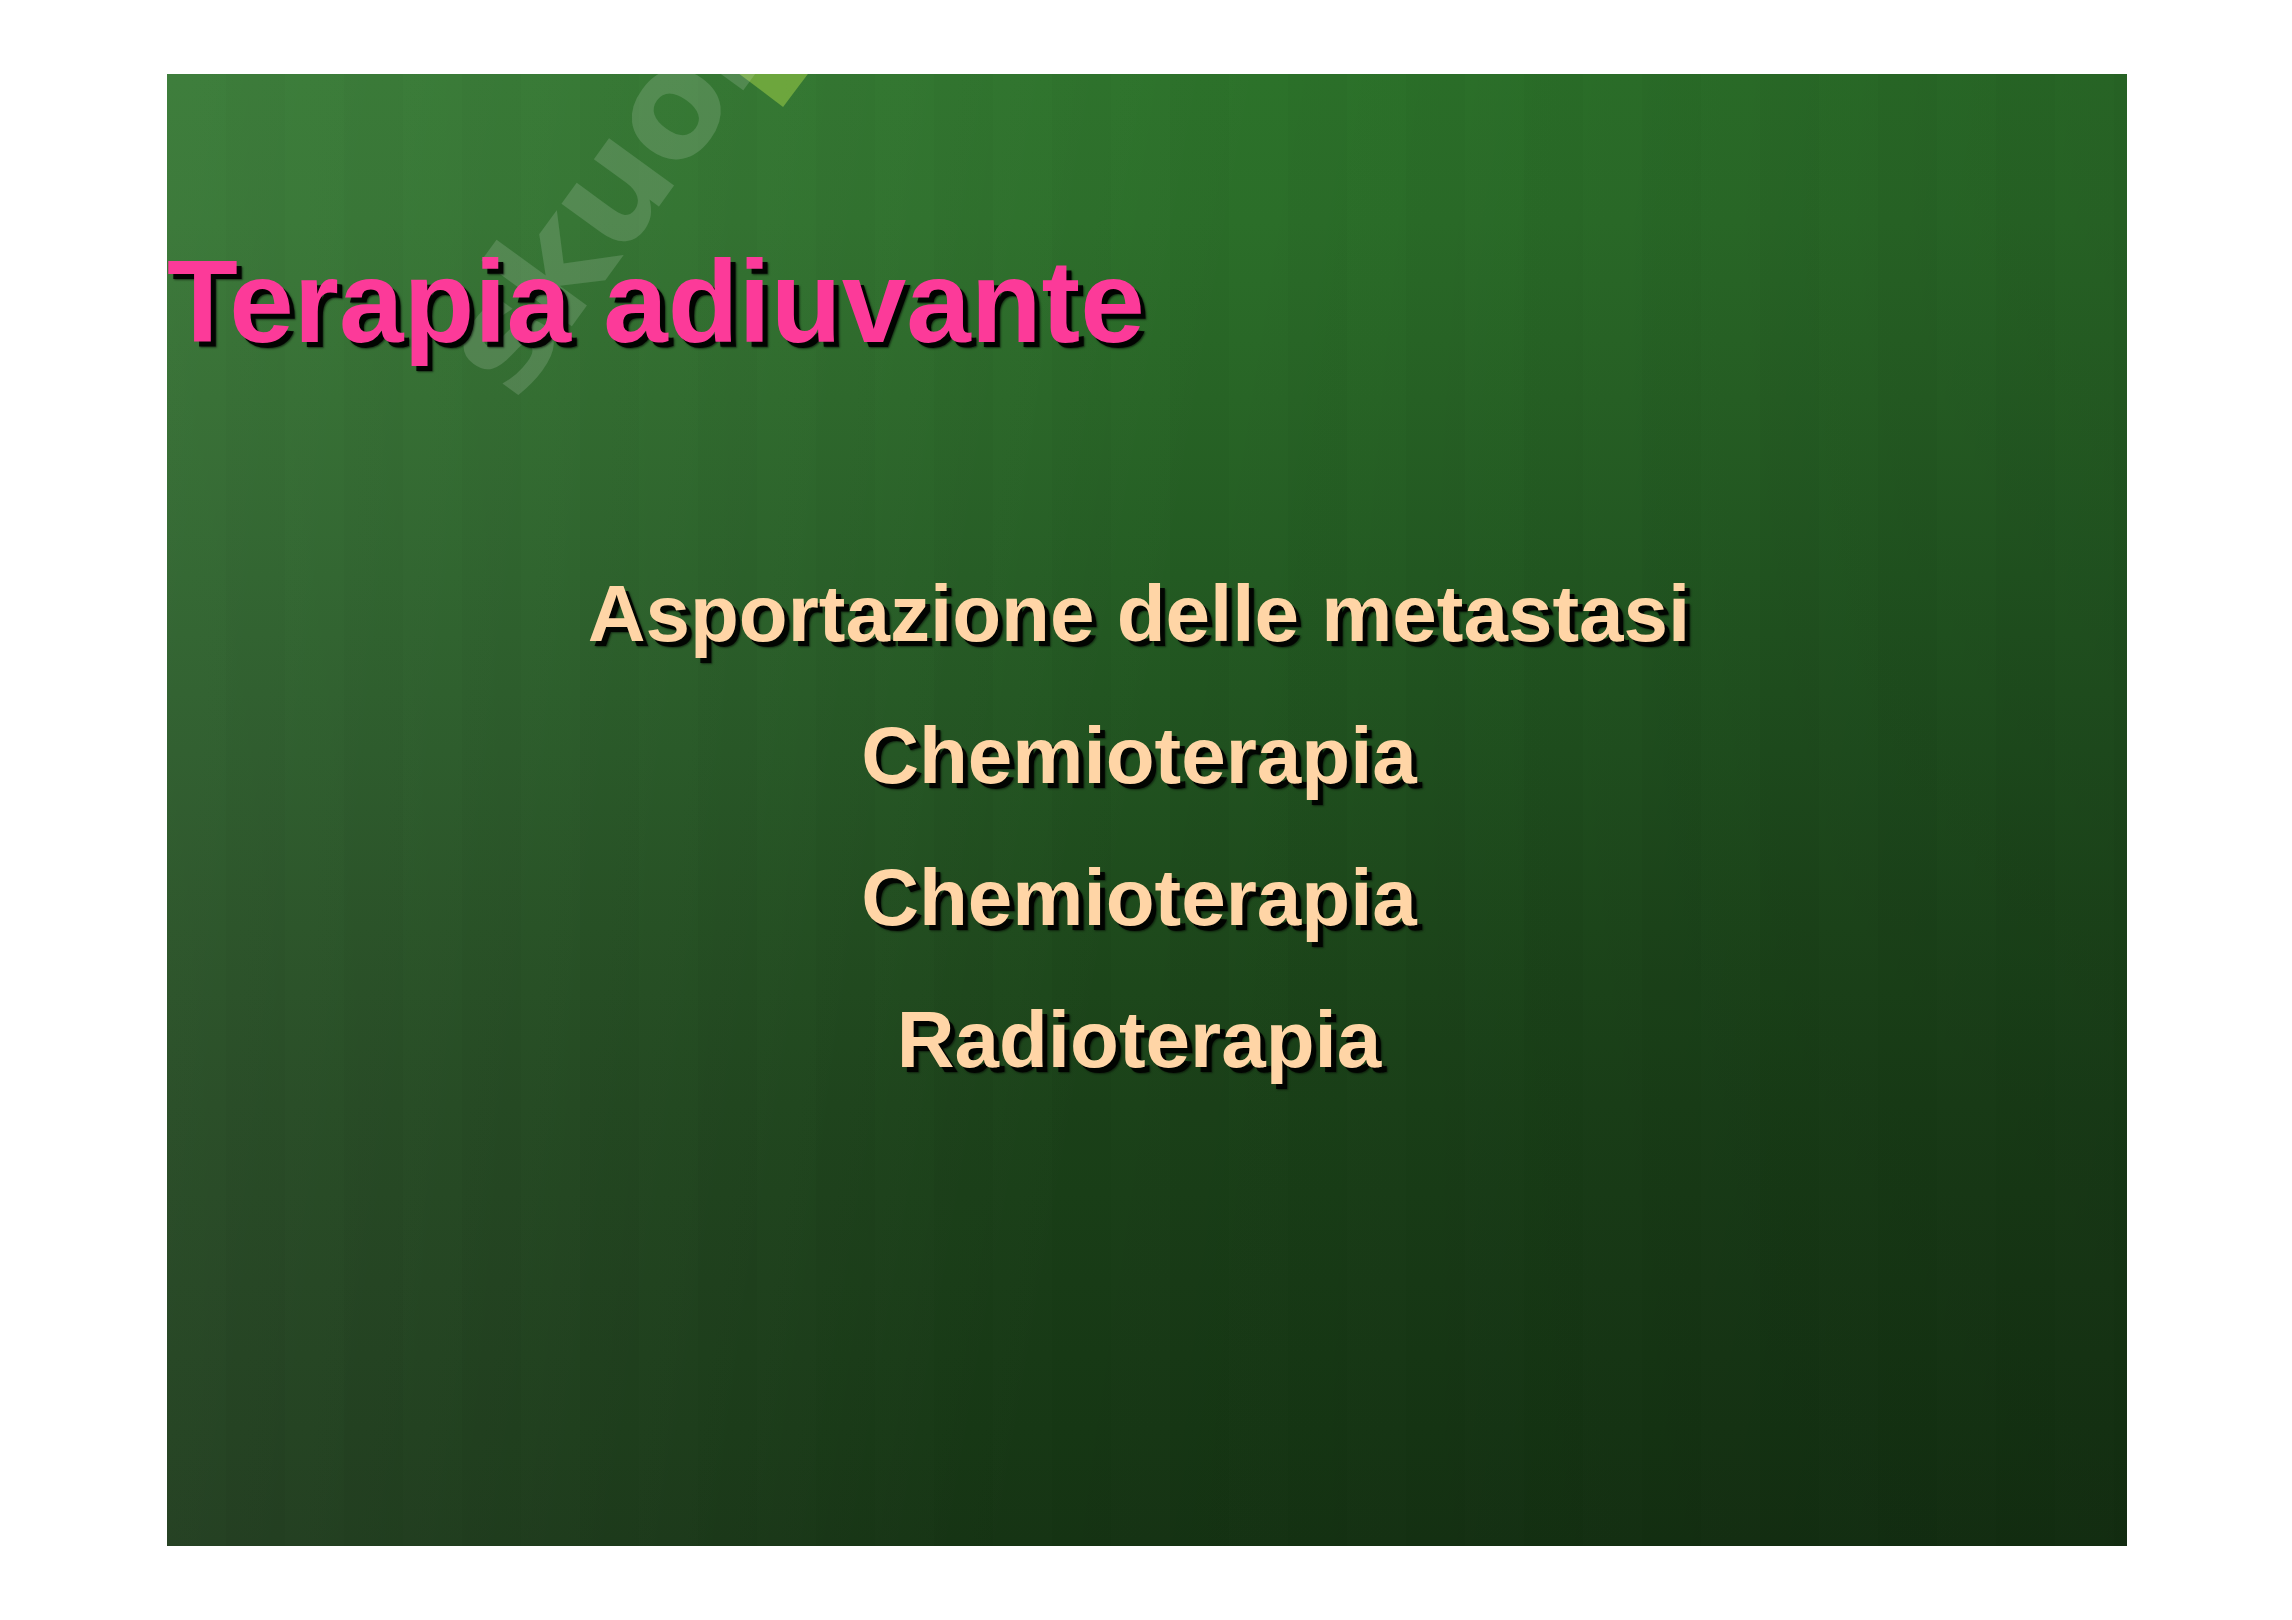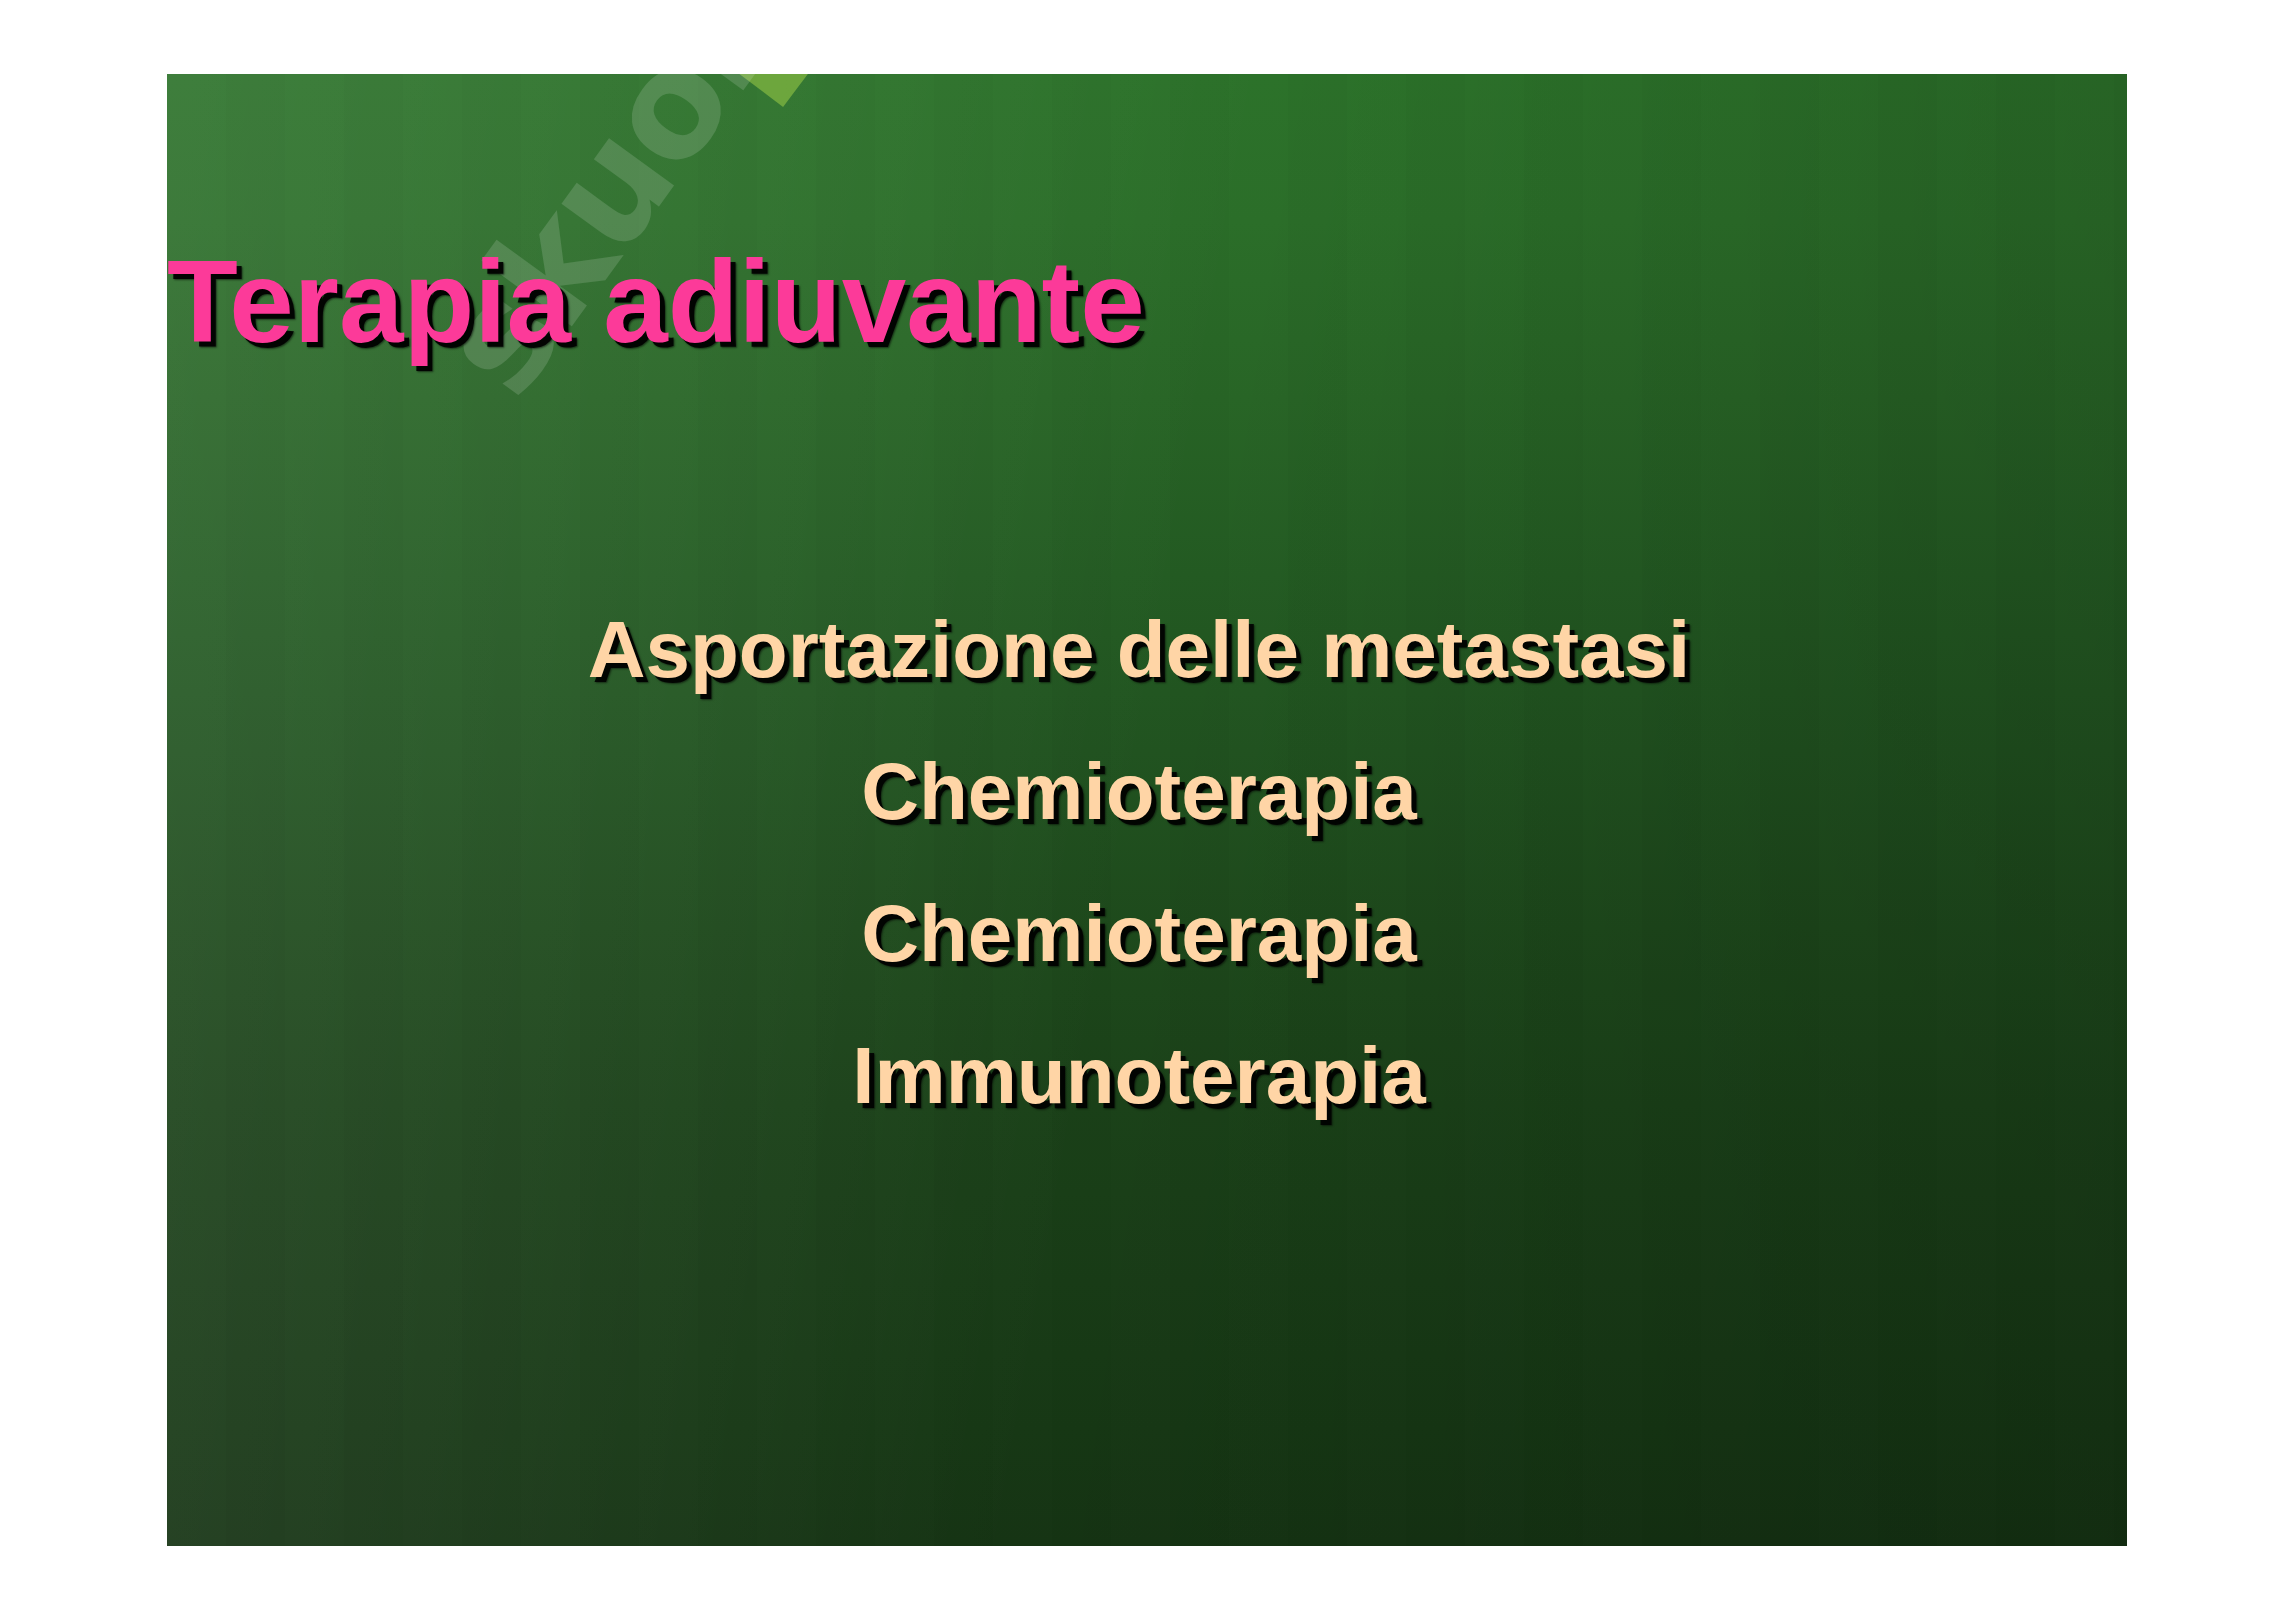--- a/index.html
+++ b/index.html
@@ -126,21 +126,20 @@
       5.9px 5.9px 2px rgba(0,0,0,0.55);
     white-space: nowrap;
   }
 
   #slide-body {
     position: absolute;
     left: 118px;
     right: 134px;
     top: 500px;
     text-align: center;
-    margin-top: 36px;
   }
   .body-line {
     font-family: "Liberation Sans", sans-serif;
     font-weight: bold;
     font-size: 80px;
     line-height: 1.0;
     letter-spacing: 0px;
     color: #ffd5a6;
     text-shadow:
       4.9px 4.9px 0px rgba(0,0,0,0.88),
@@ -165,19 +164,19 @@
     </div>
 
     <div id="content">
 
       <h1 id="slide-title">Terapia adiuvante</h1>
 
       <div id="slide-body">
         <p class="body-line">Asportazione delle metastasi</p>
         <p class="body-line">Chemioterapia</p>
         <p class="body-line">Chemioterapia</p>
-        <p class="body-line">Immunoterapia</p>
+        <p class="body-line">Radioterapia</p>
       </div>
 
     </div>
   </div>
 </div>
 
 
 </body></html>

